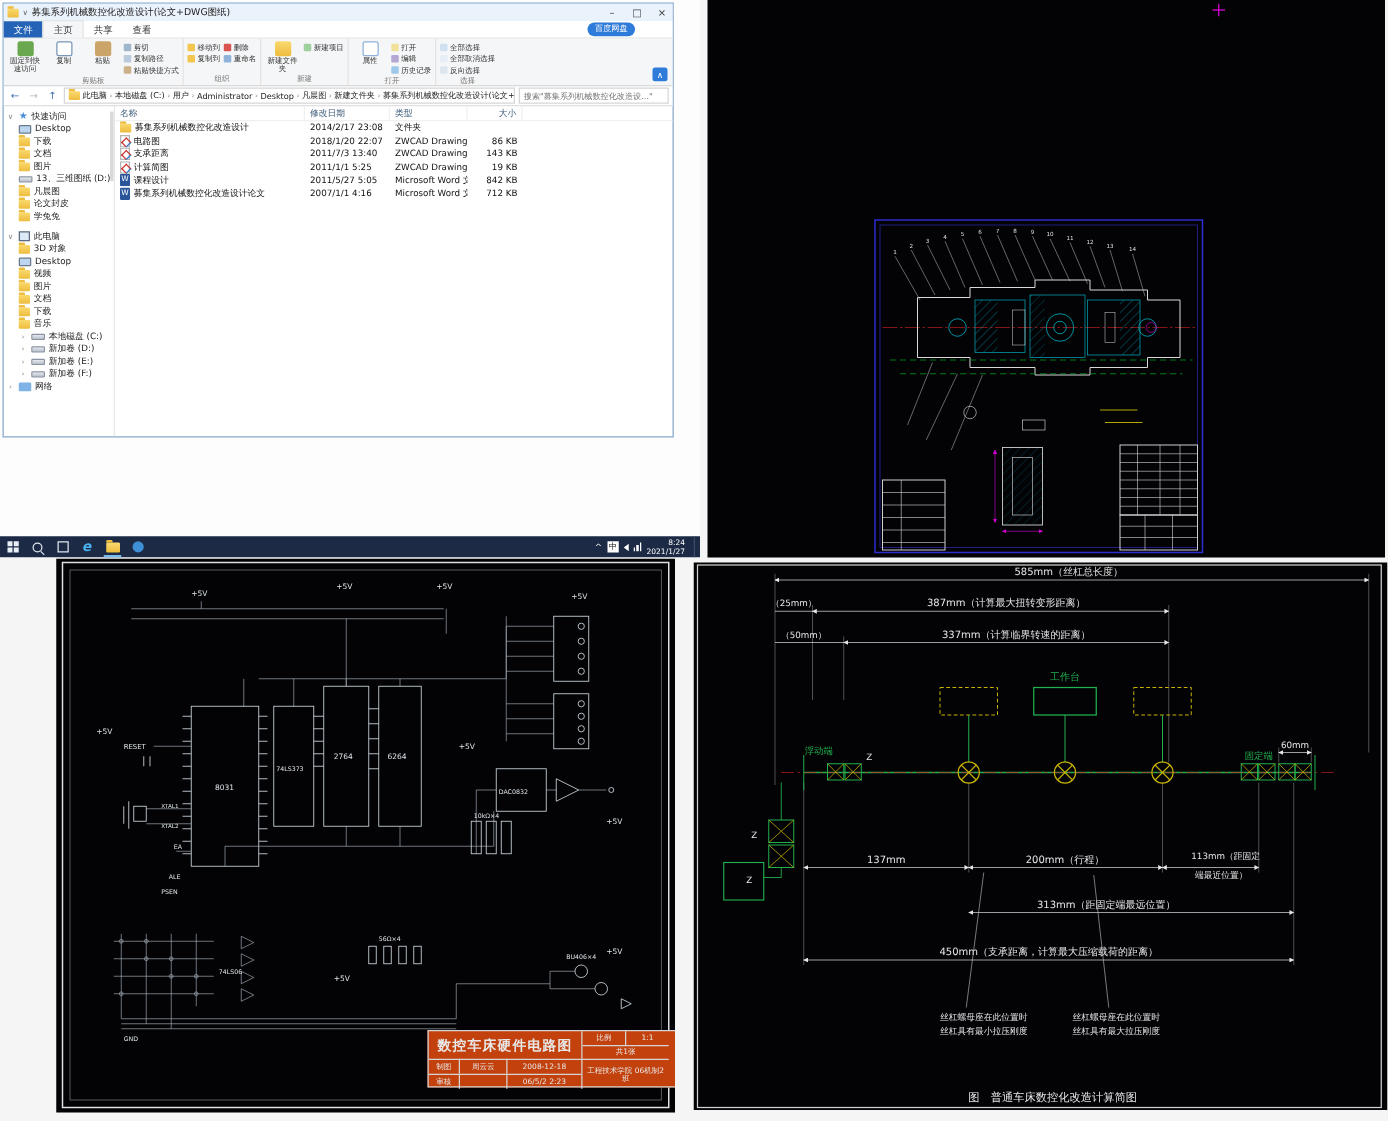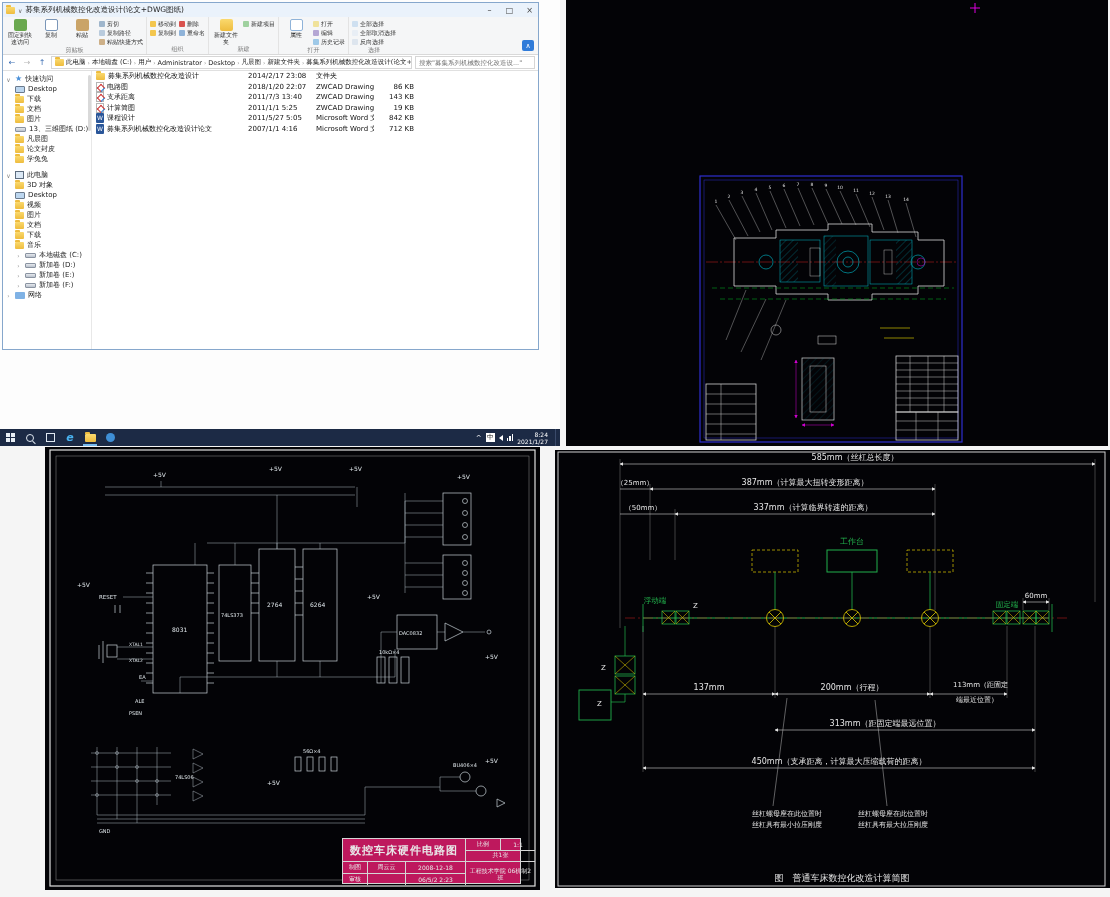--- a/index.html
+++ b/index.html
@@ -86,21 +86,21 @@
 .tr-ime{width:9px;height:9px;background:#fff;color:#111;font-size:6.5px;display:flex;align-items:center;justify-content:center}
 .bars{display:flex;align-items:flex-end;gap:1px;height:7px}
 .bars i{width:1.5px;background:#fff;display:block}
 .spk{width:0;height:0;border-top:3px solid transparent;border-bottom:3px solid transparent;border-right:4px solid #fff}
 .clock{text-align:right;font-size:6px;line-height:7px;color:#fff}
 .show-desktop{width:4px;height:17px;border-left:1px solid #3a4a6a;margin-left:3px}
 
 svg text{font-family:"DejaVu Sans","Liberation Sans",sans-serif}
 .mid{text-anchor:middle}
 
-#cb-tb{position:absolute;left:297px;top:391px;width:179px;height:46px;display:grid;grid-template-columns:24px 38px 60px 70px;grid-template-rows:22px 12px 12px;border:1px solid #d5d5d5;color:#e8e8e8;background:#be185d;font-size:6px}
+#cb-tb{position:absolute;left:297px;top:377px;width:216px;height:46px;display:grid;grid-template-columns:24px 38px 60px 70px;grid-template-rows:22px 12px 12px;border:1px solid #d5d5d5;color:#e8e8e8;background:#c2410c;font-size:6px}
 .tbc{border-left:1px solid #d5d5d5;border-top:1px solid #d5d5d5;display:flex;align-items:center;justify-content:center;text-align:center;overflow:hidden}
 .tbc.noL{border-left:none}.tbc.noT{border-top:none}
 .tbc.title{font-size:11px;font-weight:bold;letter-spacing:1px}
 .tb-right{display:flex;flex-direction:column;border-left:1px solid #d5d5d5}
 .tb-rr{flex:1;display:flex}
 .tb-rr div{flex:1;display:flex;align-items:center;justify-content:center;border-left:1px solid #d5d5d5}
 .tb-rr div:first-child{border-left:none}
 .tb-rb{flex:1;display:flex;align-items:center;justify-content:center;border-top:1px solid #d5d5d5}
 .org{font-size:6px;line-height:7px;padding:0 2px}
 </style>
@@ -114,20 +114,27 @@
 
       <div class="titlebar">
         <span class="ic ic-folder mini"></span>
         <span style="font-size:6px;color:#666">∨</span>
         <span class="t-title">募集系列机械数控化改造设计(论文+DWG图纸)</span>
         <span class="wc">–</span>
         <span class="wc">□</span>
         <span class="wc">×</span>
       </div>
 
+      <div class="tabrow">
+        <span class="tab file">文件</span>
+        <span class="tab active">主页</span>
+        <span class="tab">共享</span>
+        <span class="tab">查看</span>
+        <span class="promo">百度网盘</span>
+      </div>
 
       <div class="ribbon">
         <div class="rgroup">
           <div class="rg-body">
             <div class="rbig">
               <span class="rico" style="background:#6aa84f"></span>
               <span>固定到快速访问</span>
             </div>
             <div class="rbig">
               <span class="rico" style="background:#fff;border:1px solid #7a96b8"></span>
@@ -366,20 +373,26 @@
             </div>
           <div class="nrow ind1">
               <span class="chev">›</span>
               <span class="ic ic-net"></span>
               <span>网络</span>
             </div>
           <div class="nav-scroll"></div>
         </div>
 
         <div class="list">
+          <div class="lheader">
+            <span class="lh c-name">名称</span>
+            <span class="lh c-date">修改日期</span>
+            <span class="lh c-type">类型</span>
+            <span class="lh c-size">大小</span>
+          </div>
           <div class="frow">
             <span class="c-name">
                 <span class="ic ic-folder mini"></span>
                 <span>募集系列机械数控化改造设计</span>
               </span>
             <span class="c-date">2014/2/17 23:08</span>
             <span class="c-type">文件夹</span>
             <span class="c-size"></span>
           </div>
           <div class="frow">

